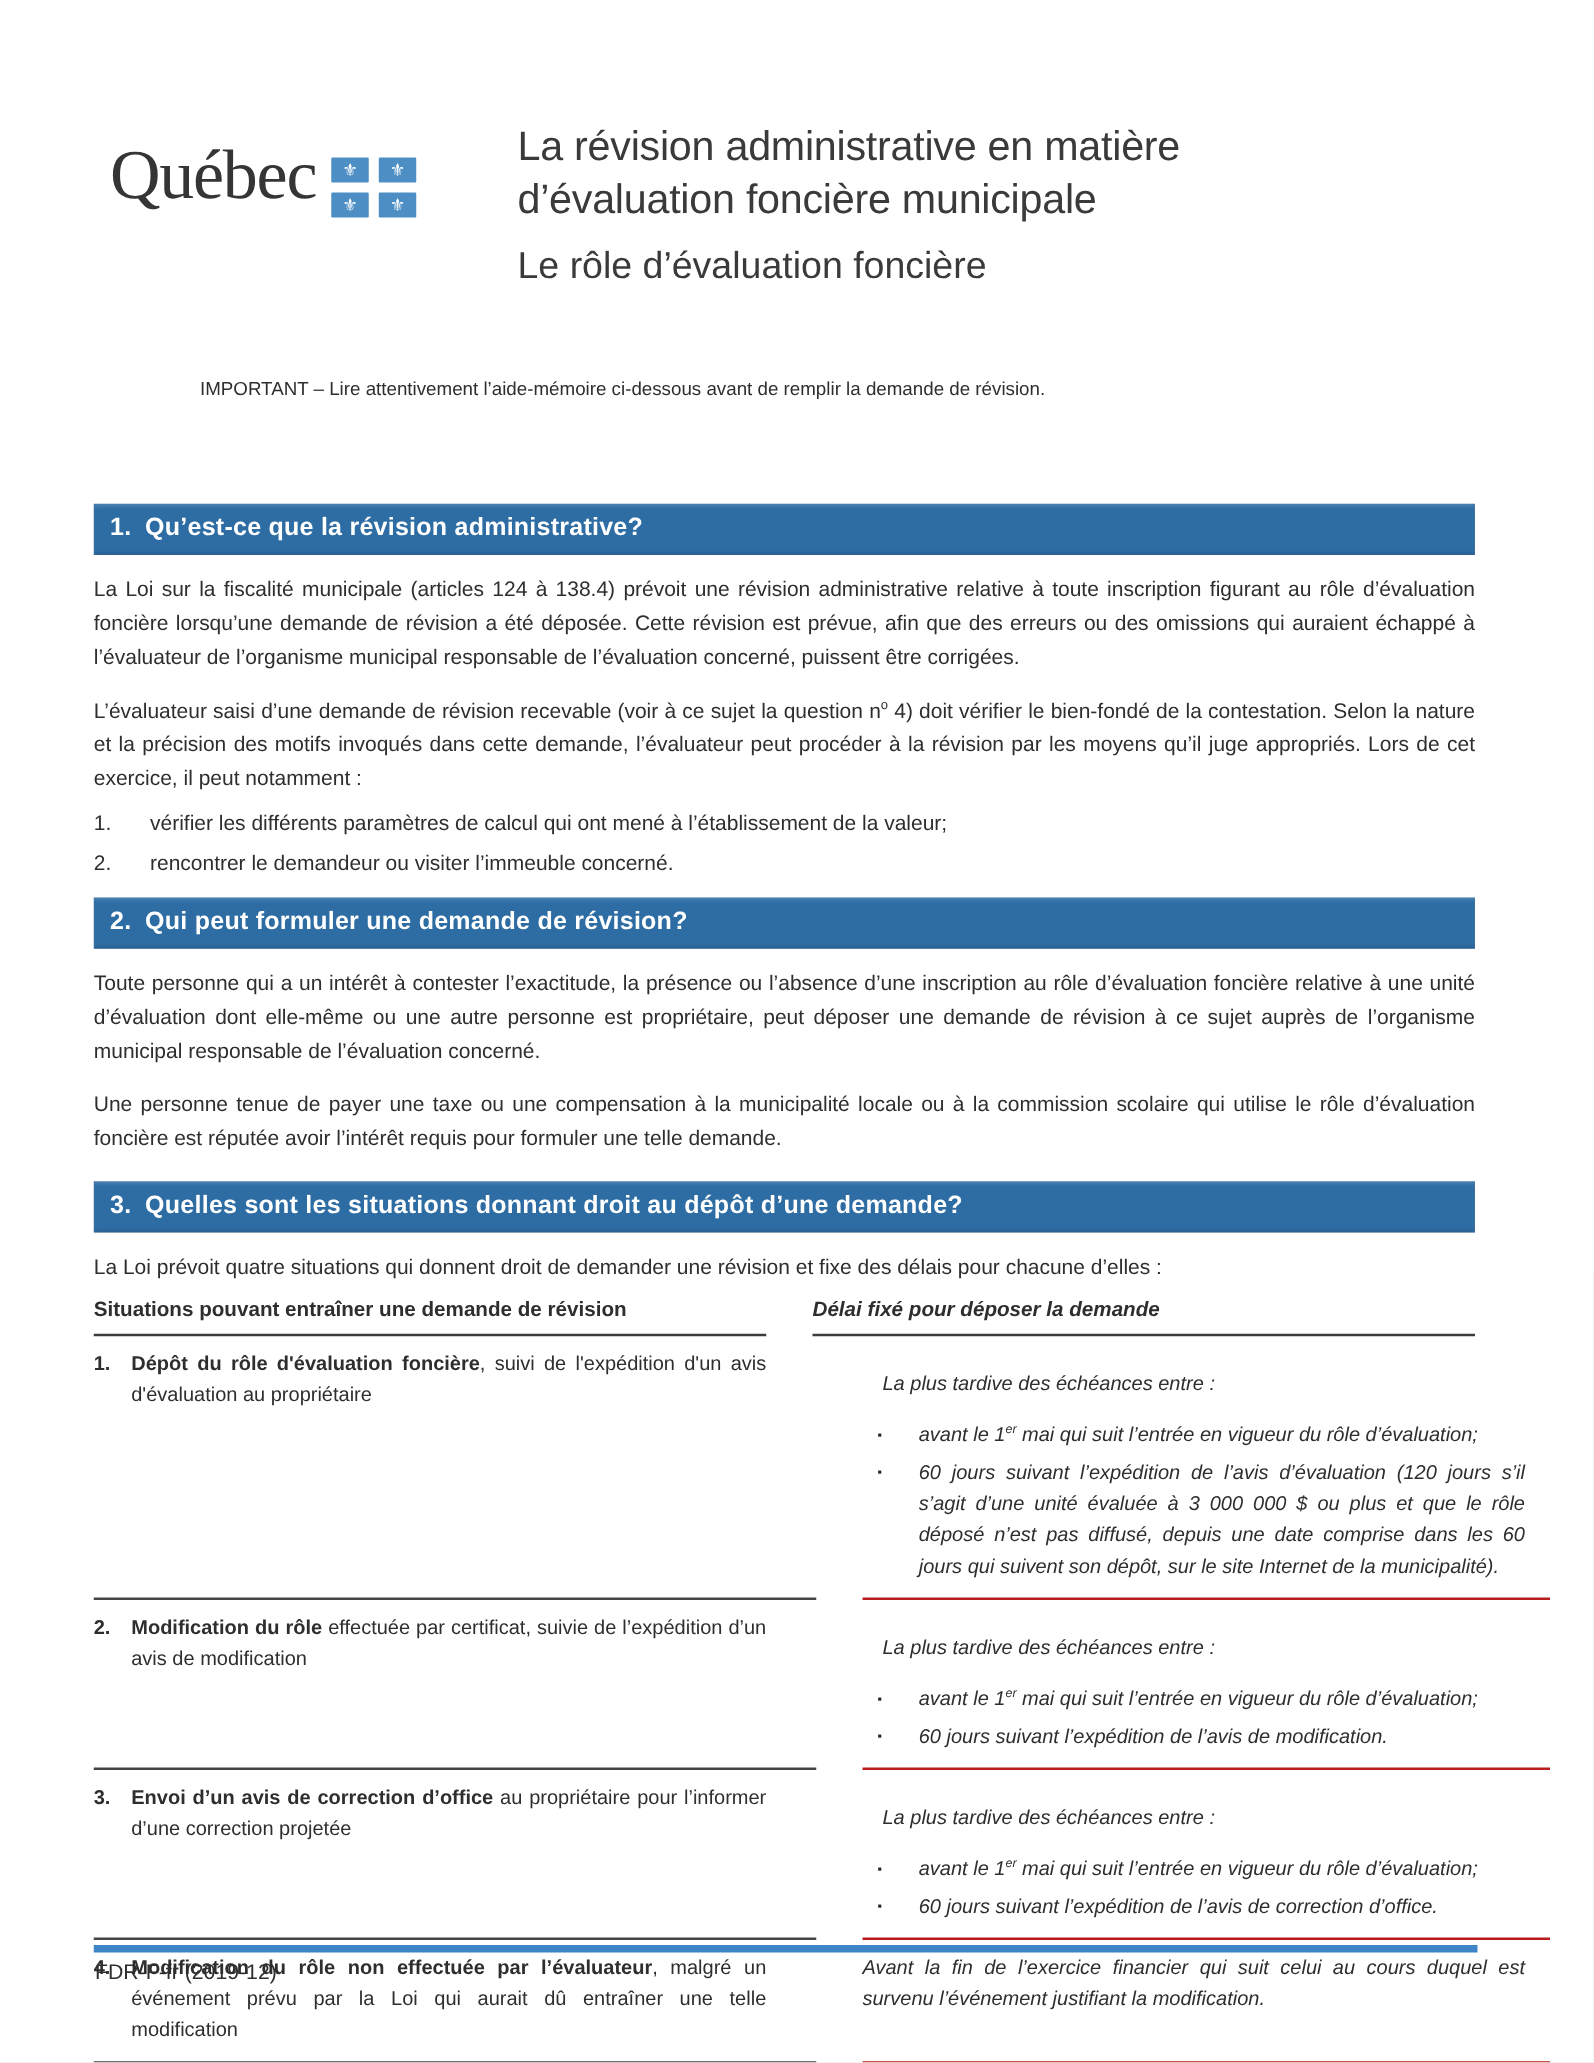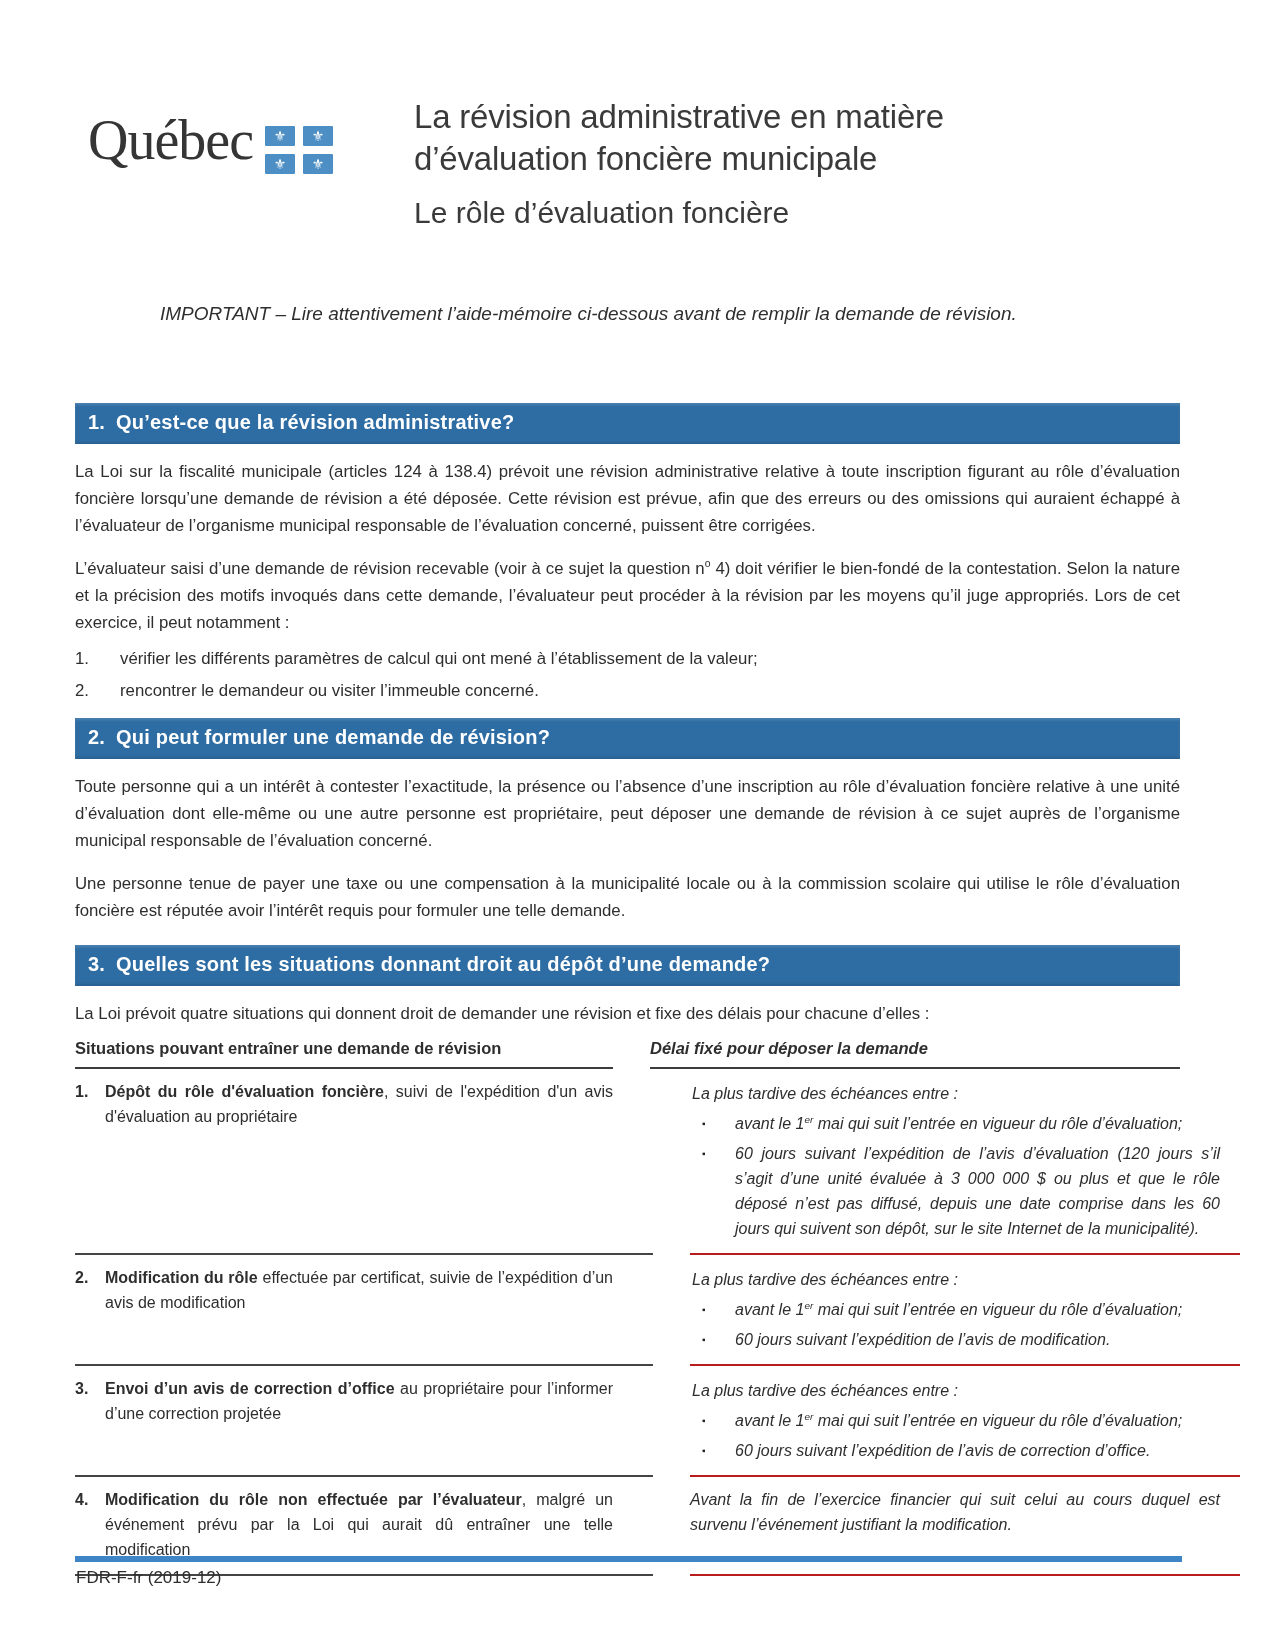--- a/index.html
+++ b/index.html
@@ -21,21 +21,21 @@
   .flags{display:grid;grid-template-columns:30px 30px;grid-template-rows:20px 20px;gap:8px;margin-left:12px;margin-top:14px;}
   .flag{
     background:#4d8fc5;color:#ffffff;
     display:flex;align-items:center;justify-content:center;
     font-size:14px;line-height:1;border-radius:1px;
   }
   .title-block{position:absolute;left:414px;top:96px;width:700px;}
   .doc-title{font-size:33px;font-weight:normal;color:#3a3a3a;line-height:1.27;letter-spacing:-0.2px;}
   .doc-subtitle{font-size:30px;color:#3a3a3a;margin-top:16px;}
   
-  .notice{position:absolute;left:160px;top:303px;width:960px;font-size:19px;color:#2e2e2e;font-style:italic;}
+  .notice{position:absolute;left:160px;top:303px;width:960px;font-size:15px;color:#2e2e2e;}
   
   .content{position:absolute;left:75px;top:403px;width:1105px;}
   .sec-bar{
     background:#2e6da4;color:#ffffff;height:41px;line-height:38px;
     font-size:20px;font-weight:bold;padding-left:13px;letter-spacing:0.2px;
     box-shadow:inset 0 2px 3px rgba(255,255,255,0.15), inset 0 -2px 3px rgba(0,0,0,0.12);
   }
   .sec-num{margin-right:11px;}
   .para{font-size:16.8px;line-height:27px;text-align:justify;margin:14px 0 0 0;}
   .para + .para{margin-top:16px;}
@@ -52,21 +52,21 @@
   .t-row{display:flex;}
   .cl{flex:none;width:538px;border-bottom:2px solid #444444;}
   .gp{flex:none;width:37px;}
   .cr{flex:none;width:530px;border-bottom:2px solid #b91c1c;font-style:italic;}
   .t-head .cl,.t-head .cr{padding-bottom:9px;font-weight:bold;font-size:16.5px;border-bottom-color:#3c3c3c;}
   .t-row .cl{padding:10px 40px 12px 0;}
   .t-row .cr{padding:10px 20px 12px 0;}
   .sit{display:flex;line-height:25px;}
   .sit-num{flex:none;width:30px;font-weight:bold;}
   .sit-text{flex:1;text-align:justify;}
-  .lead{margin:2px;line-height:25px;}
+  .lead{margin:16px;line-height:25px;}
   .bullet{display:flex;margin-top:5px;line-height:25px;}
   .bmark{flex:none;width:33px;padding-left:12px;font-size:10px;line-height:25px;color:#222222;}
   .btext{flex:1;text-align:justify;}
   .plain-delai{line-height:25px;text-align:justify;margin:0;}
   
   .footer-bar{position:absolute;left:75px;top:1556px;width:1107px;height:6px;background:#3d85c6;}
   .form-code{position:absolute;left:76px;top:1568px;font-size:17px;color:#2e2e2e;}
 </style>
 </head>
 <body>

